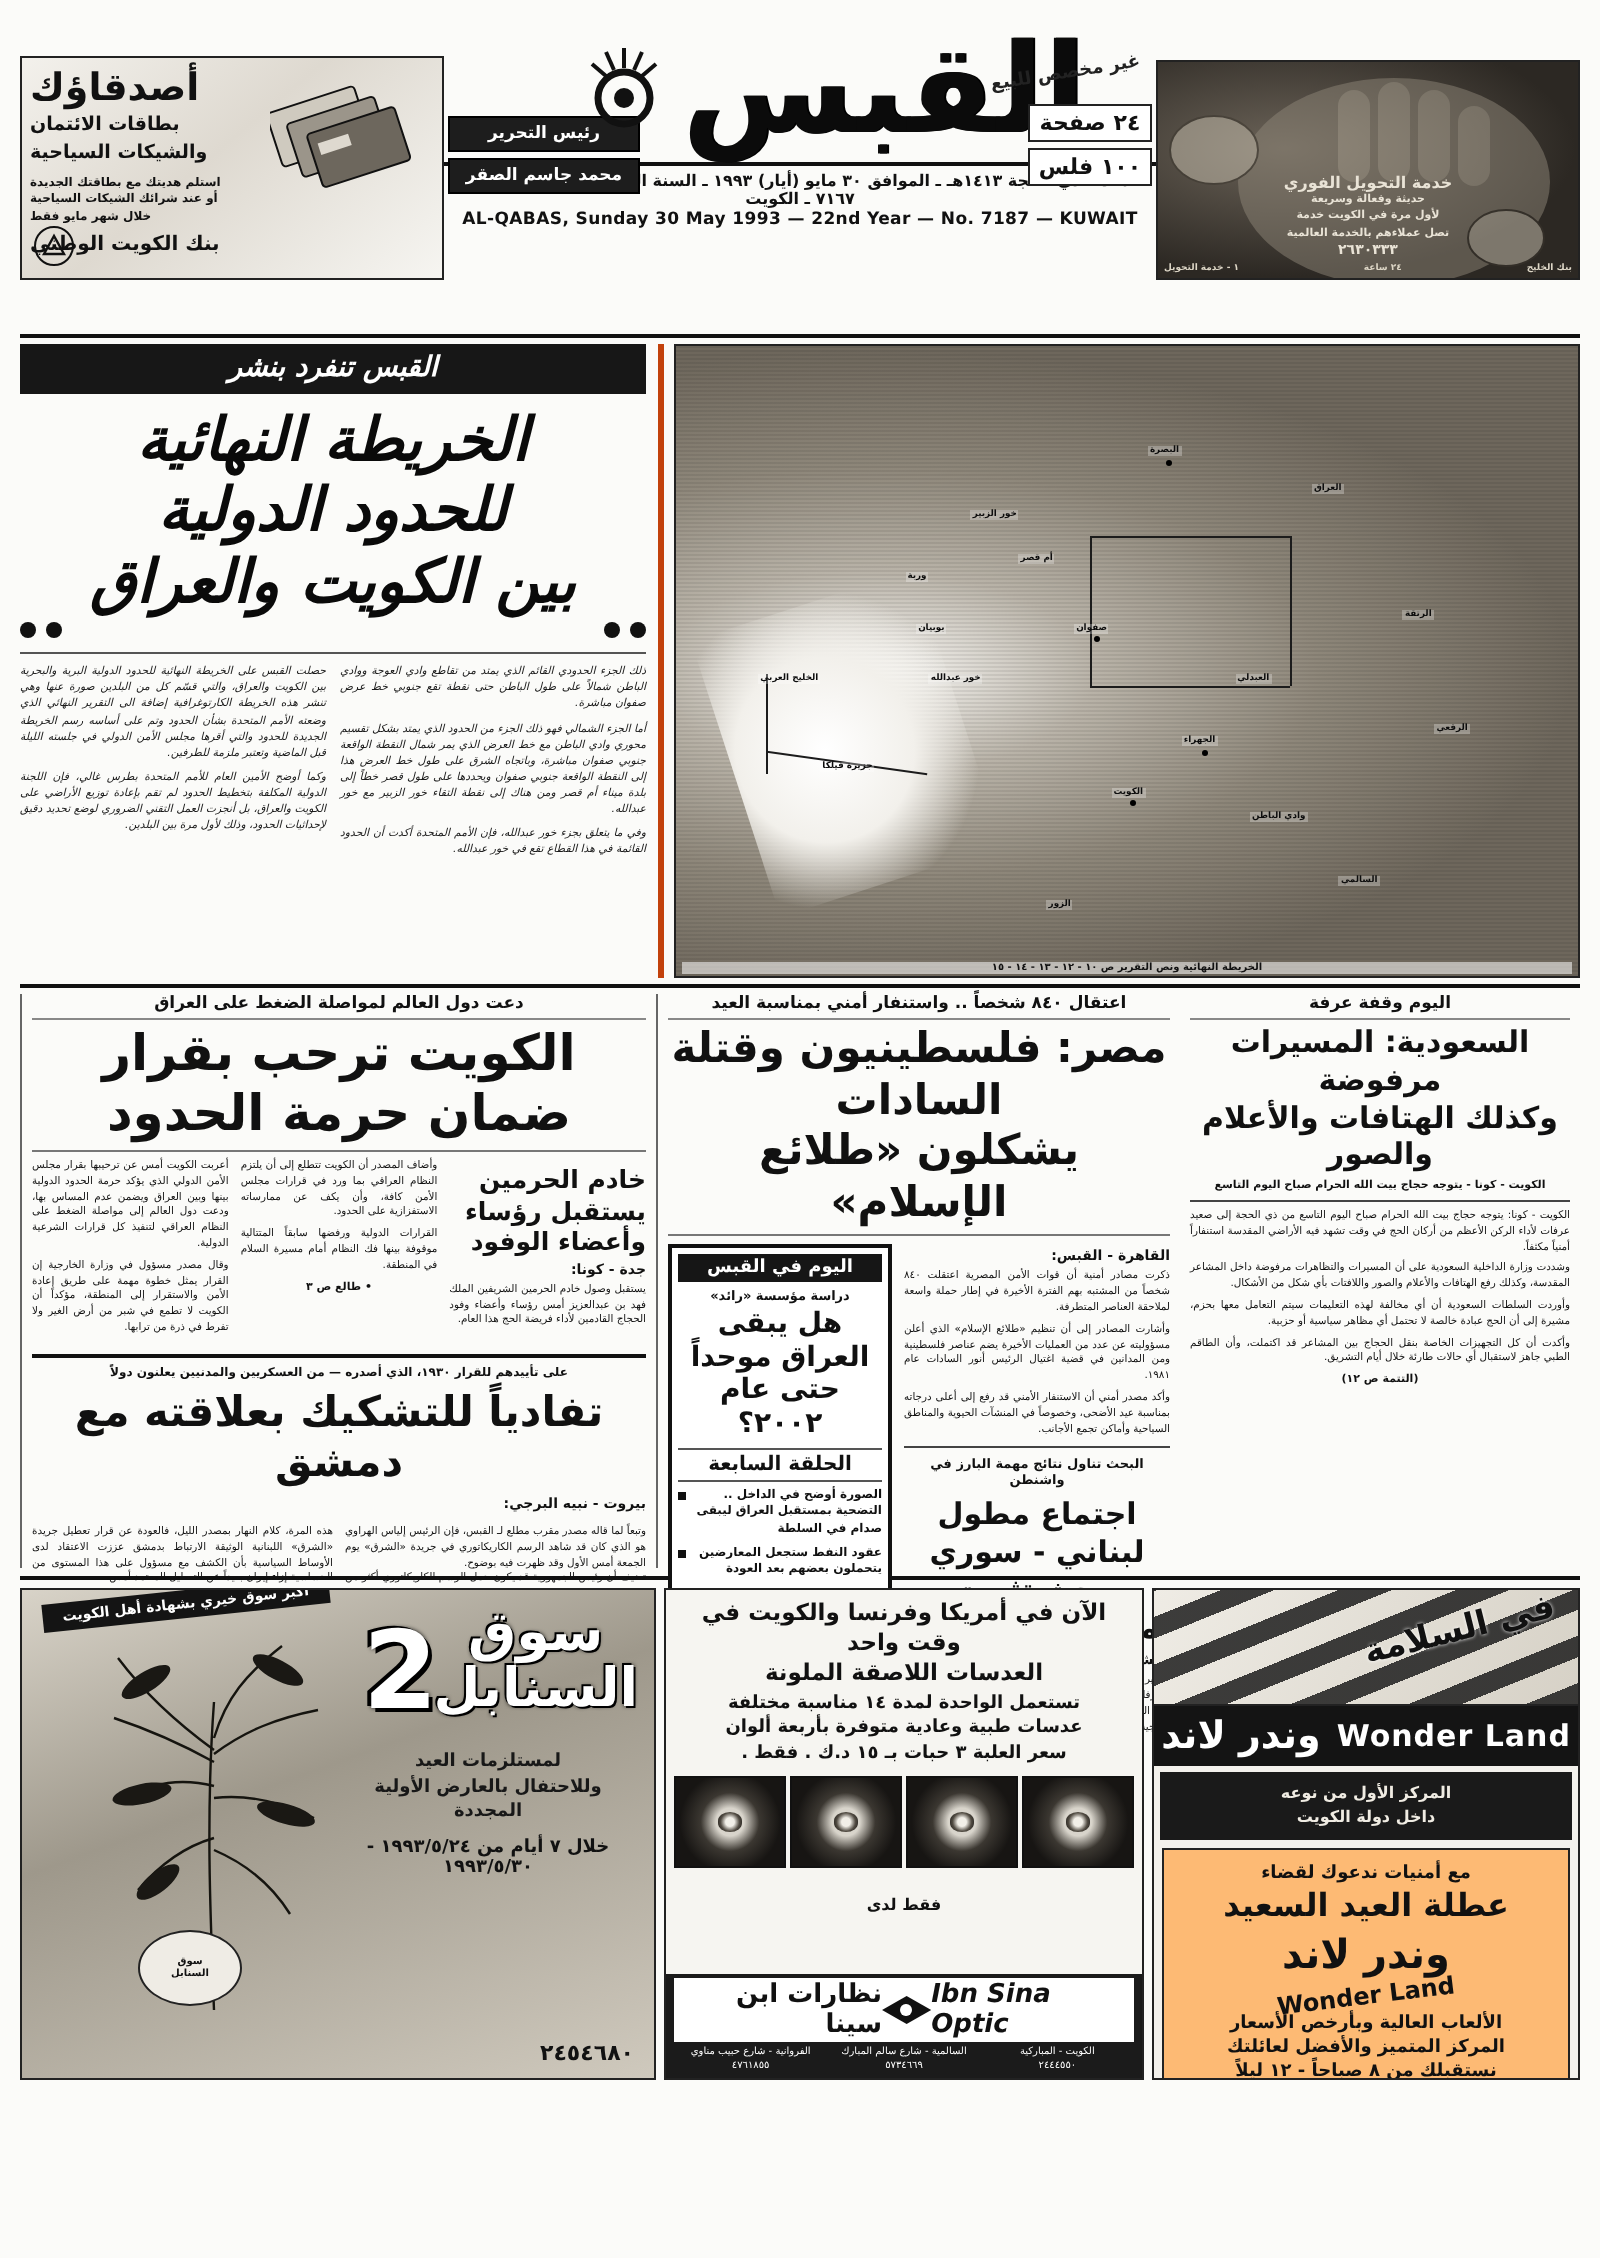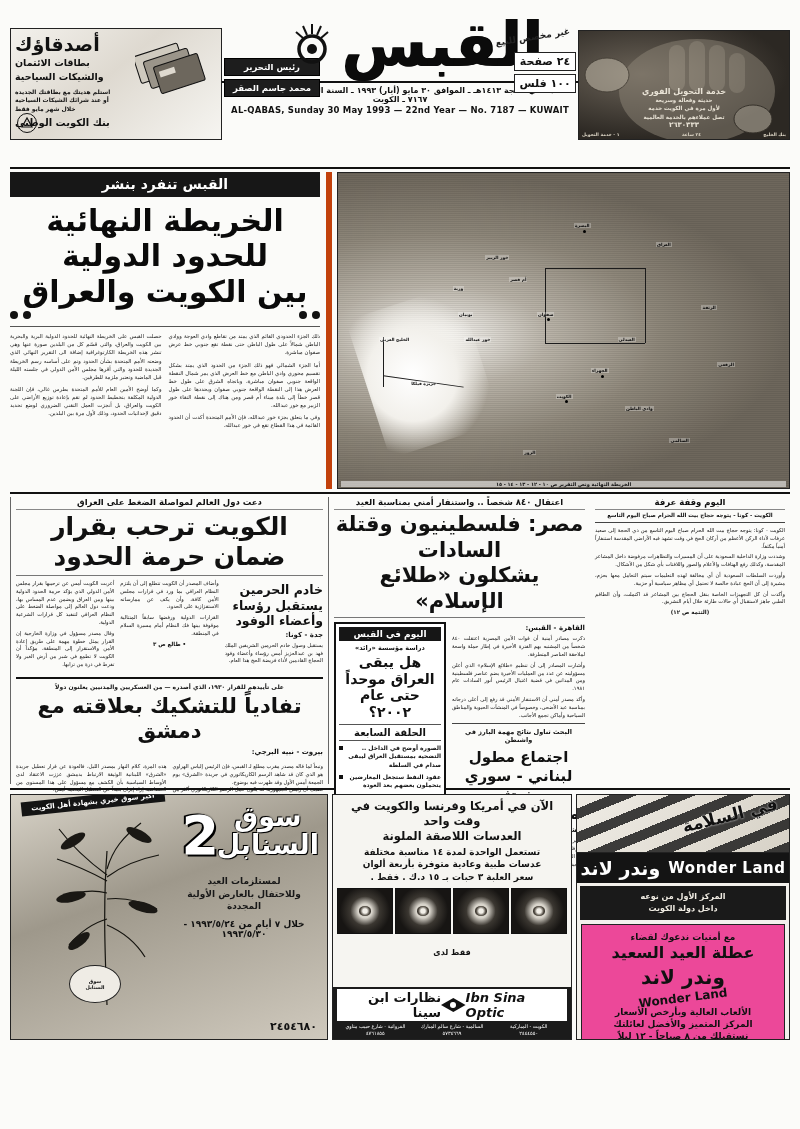--- a/index.html
+++ b/index.html
@@ -132,23 +132,24 @@
   
   .top-block {
     display: flex; flex-direction: row-reverse;
     margin: 2px 10px 0 10px;
     border-top: 2px solid #111;
     padding-top: 3px;
     height: 322px;
   }
   .lead-col {
     width: 322px;
-    border-right: 6px solid #c2410c;
+    border-right: 3px solid #c2410c;
     padding-right: 6px;
     margin-right: 5px;
+    font-style: italic;
   }
   .kicker-bar {
     background: #171717;
     color: #fff;
     text-align: center;
     font-size: 14px;
     font-weight: bold;
     padding: 4px 0 5px 0;
     letter-spacing: 1px;
   }
@@ -504,21 +505,21 @@
     padding: 4px 0;
   }
   .wl-ar { font-size: 19px; font-weight: bold; }
   .wl-en { font-size: 15px; font-weight: bold; direction: ltr; letter-spacing: .5px; }
   .wl-center {
     background: #1a1a1a; color: #f0ece3;
     text-align: center; font-size: 8px; font-weight: bold;
     line-height: 1.5; padding: 5px 6px; margin: 3px;
   }
   .wl-card {
-    margin: 4px; border: 1px solid #222; background: #ec4899;
+    margin: 4px; border: 1px solid #222; background: #fdba74;
     padding: 6px 5px; position: relative; min-height: 96px;
   }
   .wl-card .big {
     font-size: 16px; font-weight: bold; text-align: center; line-height: 1.25;
   }
   .wl-card .mid {
     font-size: 20px; font-weight: bold; text-align: center; margin: 2px 0;
   }
   .wl-card .en {
     font-size: 12px; font-weight: bold; text-align: center;
@@ -815,20 +816,24 @@
                 <p>الوزيران في مسار العمل وشرفاته أثناء الاجتماع المقبل في السادس، وتوقيع الوزراء خارجية دول الشرق.</p>
               </div>
           </div>
           <div class="more">(التتمة ص ٣)</div>
         </div>
       </div>
     </div>
 
     <div class="col col-saudi">
       <div class="over-line">اليوم وقفة عرفة</div>
+      <div class="hl-md">
+        <div>السعودية: المسيرات مرفوضة</div>
+        <div>وكذلك الهتافات والأعلام والصور</div>
+      </div>
       <div class="byline" style="font-size:5.5px;text-align:center">الكويت - كونا - يتوجه حجاج بيت الله الحرام صباح اليوم التاسع</div>
       <div class="rule"></div>
       <div class="tiny">
         <p>الكويت - كونا: يتوجه حجاج بيت الله الحرام صباح اليوم التاسع من ذي الحجة إلى صعيد عرفات لأداء الركن الأعظم من أركان الحج في وقت تشهد فيه الأراضي المقدسة استنفاراً أمنياً مكثفاً.</p>
         <p>وشددت وزارة الداخلية السعودية على أن المسيرات والتظاهرات مرفوضة داخل المشاعر المقدسة، وكذلك رفع الهتافات والأعلام والصور واللافتات بأي شكل من الأشكال.</p>
         <p>وأوردت السلطات السعودية أن أي مخالفة لهذه التعليمات سيتم التعامل معها بحزم، مشيرة إلى أن الحج عبادة خالصة لا تحتمل أي مظاهر سياسية أو حزبية.</p>
         <p>وأكدت أن كل التجهيزات الخاصة بنقل الحجاج بين المشاعر قد اكتملت، وأن الطاقم الطبي جاهز لاستقبال أي حالات طارئة خلال أيام التشريق.</p>
       </div>
       <div class="more">(التتمة ص ١٢)</div>
     </div>

